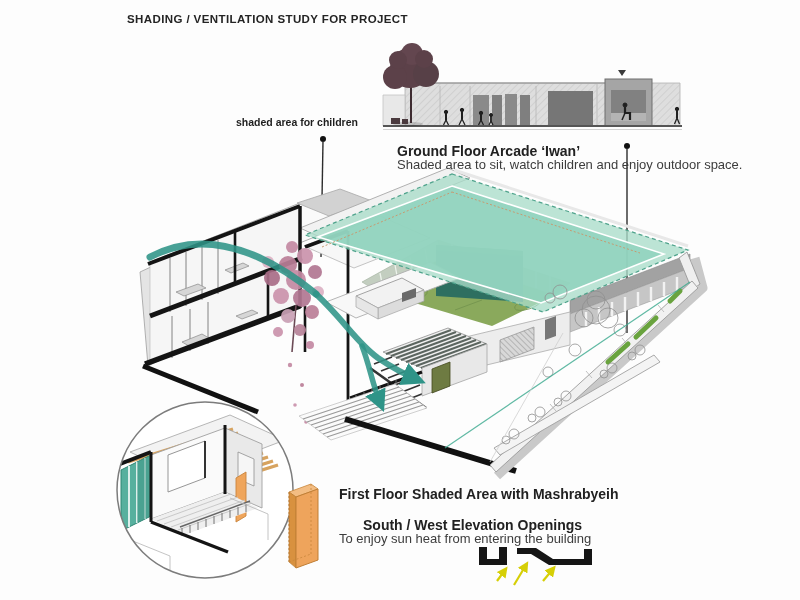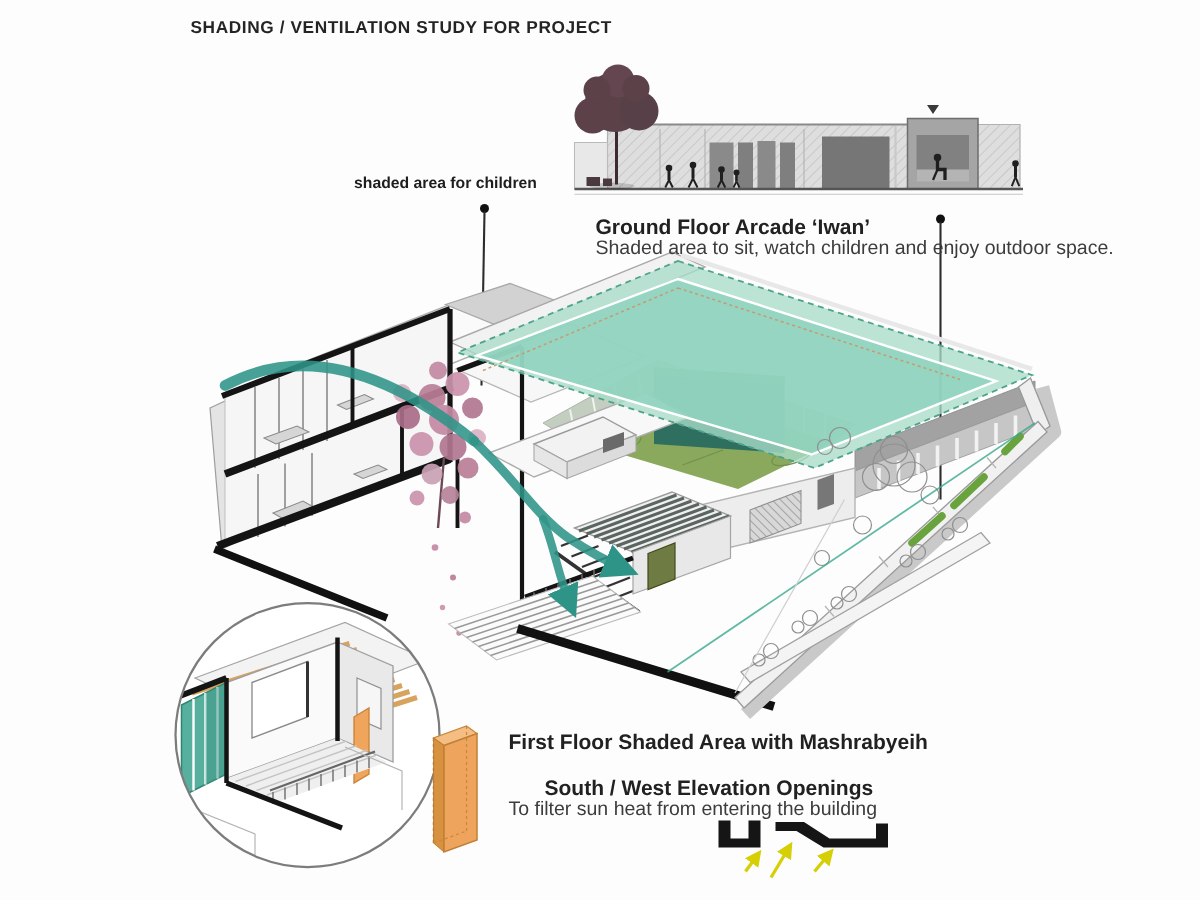--- a/index.html
+++ b/index.html
@@ -436,14 +436,14 @@
     </g>
   </g>
 </svg>
 
   <div class="txt t-title" style="left:127px;top:13px;">SHADING / VENTILATION STUDY FOR PROJECT</div>
   <div class="txt t-label" style="left:236px;top:116px;text-align:right;">shaded area for children</div>
   <div class="txt t-head" style="left:397px;top:143px;">Ground Floor Arcade ‘Iwan’</div>
   <div class="txt t-sub" style="left:397px;top:157px;">Shaded area to sit, watch children and enjoy outdoor space.</div>
   <div class="txt t-head" style="left:339px;top:486px;">First Floor Shaded Area with Mashrabyeih</div>
   <div class="txt t-head" style="left:339px;top:517px;margin-left:24px;">South / West Elevation Openings</div>
-  <div class="txt t-sub" style="left:339px;top:531px;">To filter sun heat from entering the building</div>
+  <div class="txt t-sub" style="left:339px;top:531px;">To enjoy sun heat from entering the building</div>
 </div>
 
 </body></html>

